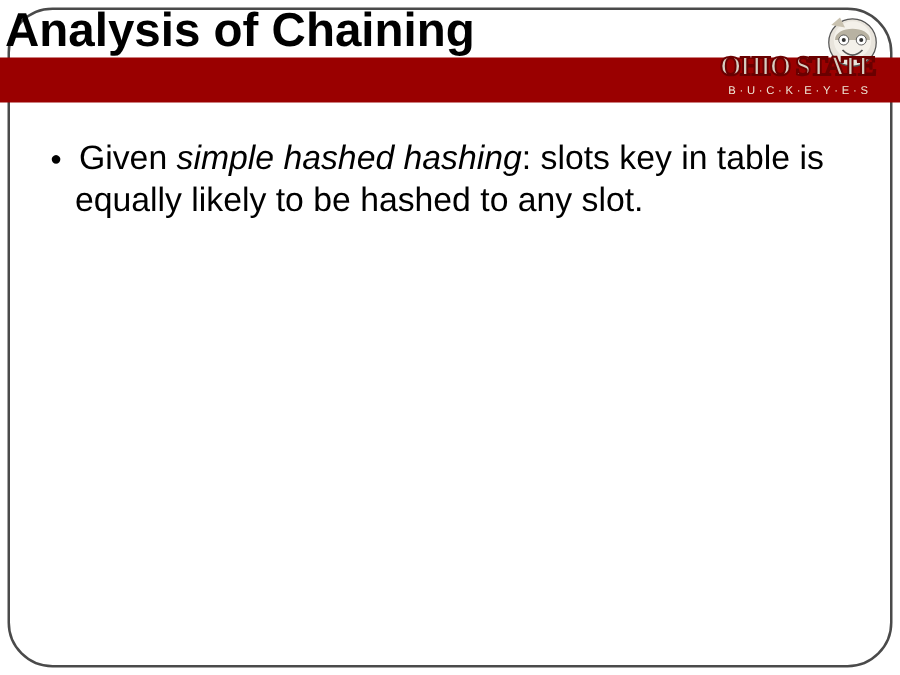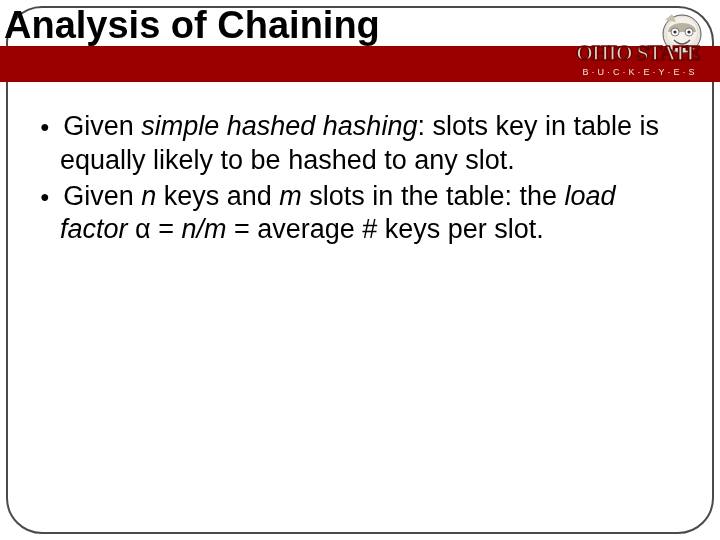--- a/index.html
+++ b/index.html
@@ -98,16 +98,13 @@
       <rect x="0" y="58" width="128" height="14" fill="#9a0000"></rect>
       <text x="64" y="69" text-anchor="middle" font-family="Arial" font-size="9" fill="#f0e8d8" letter-spacing="3">B·U·C·K·E·Y·E·S</text>
     </g>
   </svg>
 </div>
 
 <ul class="content">
   <li>
     <span>Given </span><i>simple hashed hashing</i><span>: slots key in table is equally likely to be hashed to any slot.</span>
   </li>
-  <li>
-    <span>Given </span><i>n</i><span> keys and </span><i>m</i><span> slots in the table: the </span><i>load factor</i><span> α = </span><i>n/m</i><span> = average # keys per slot.</span>
-  </li>
 </ul>
 
 </body></html>

